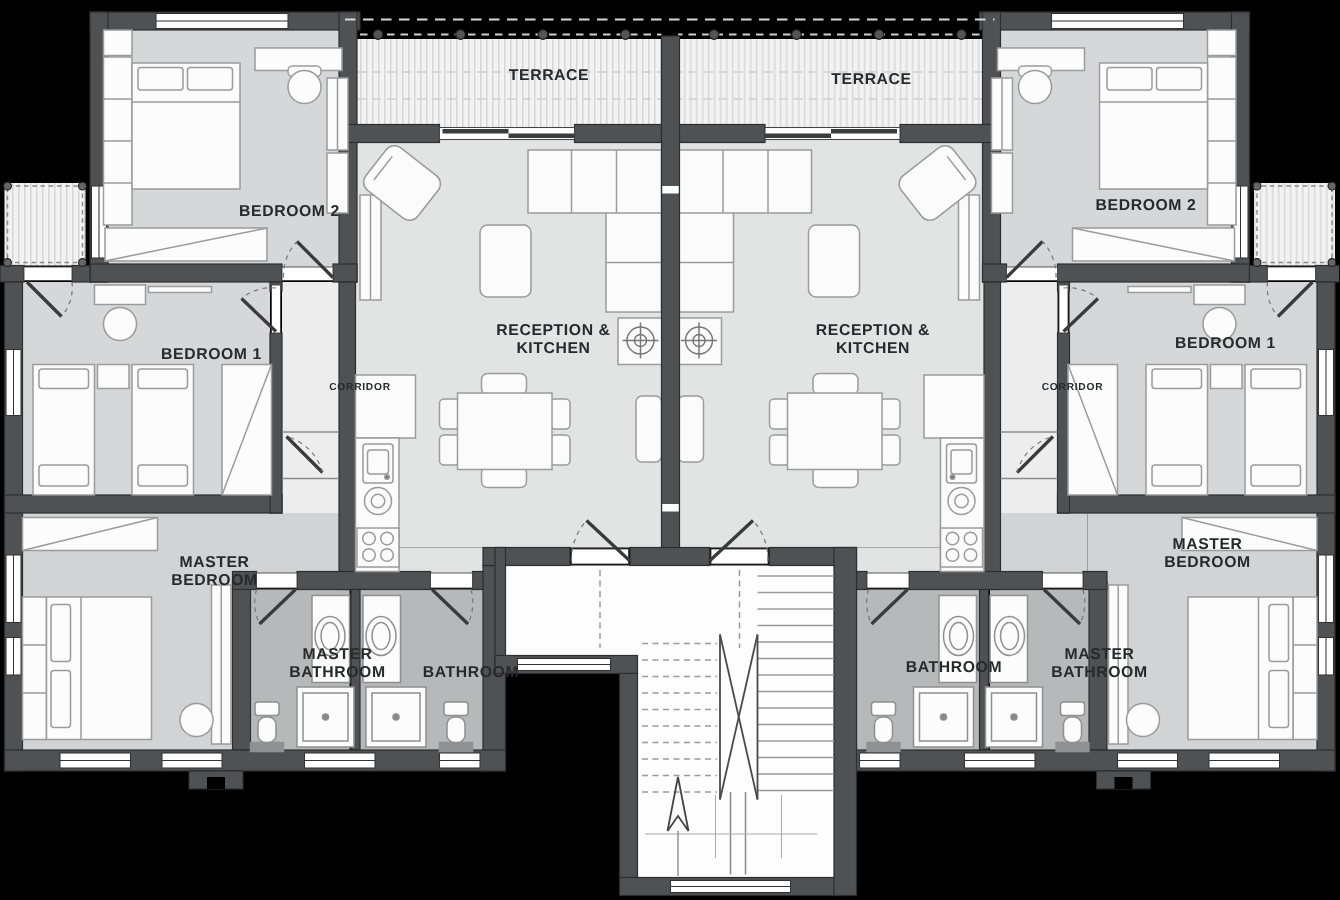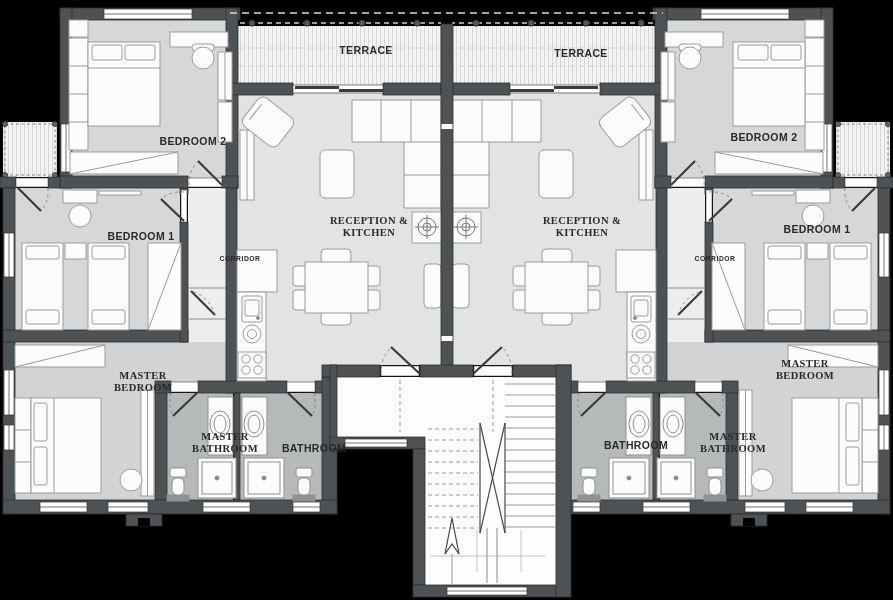--- a/index.html
+++ b/index.html
@@ -3,21 +3,21 @@
 <meta charset="utf-8">
 <style>
   html,body{margin:0;padding:0;background:#000;}
   .stage{position:relative;width:893px;height:600px;background:#000;overflow:hidden;
          font-family:"Liberation Sans", sans-serif;}
   .stage svg{position:absolute;left:0;top:0;}
   .labels{position:absolute;left:0;top:0;width:100%;height:100%;pointer-events:none;margin-left:33px;}
   .room-label{position:absolute;transform:translate(-50%,-50%);
       color:#27292b;font-weight:700;font-size:10.5px;line-height:1.12;
       letter-spacing:.4px;text-align:center;white-space:nowrap;}
-  .room-label.wrap{white-space:normal;font-family:Liberation Serif, serif;}
+  .room-label.wrap{white-space:normal;}
   .room-label.small{font-size:6.8px;letter-spacing:.5px;}
 </style>
 </head>
 <body>
 
 <div class="stage">
 
 <svg width="893" height="600" viewBox="0 0 893 600">
   <defs>
     <pattern id="deck" width="4" height="8" patternUnits="userSpaceOnUse">

